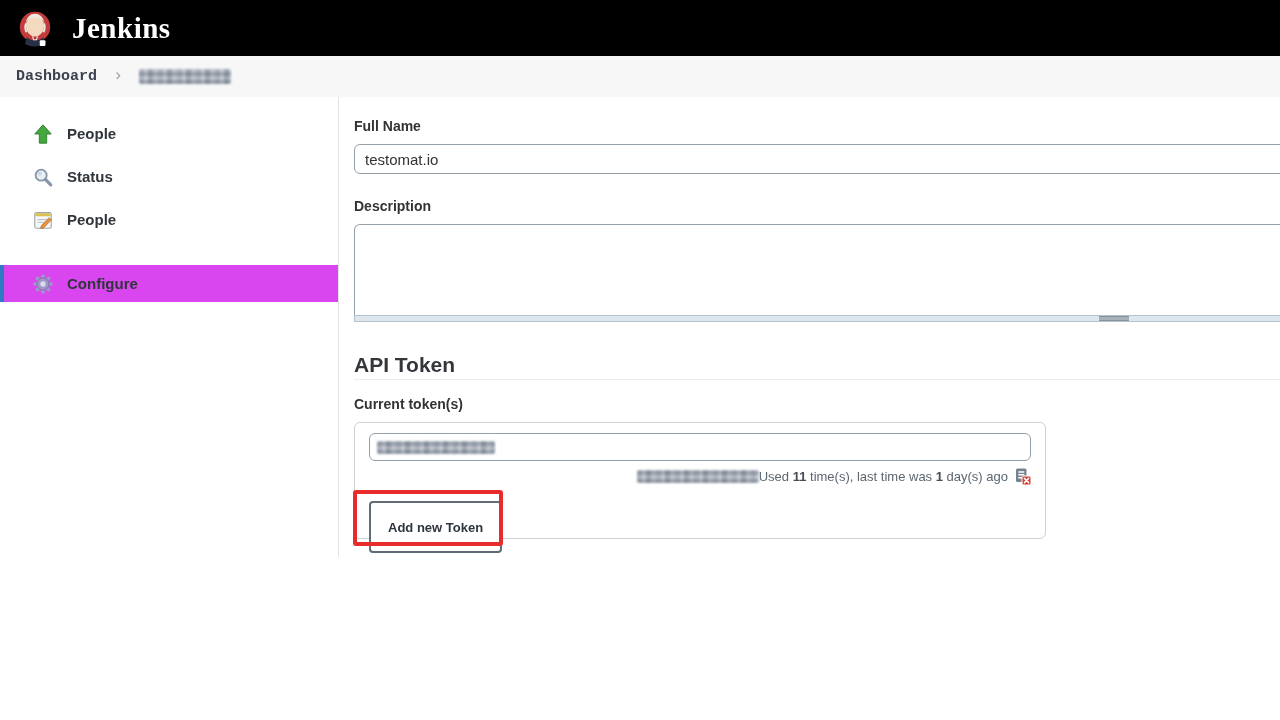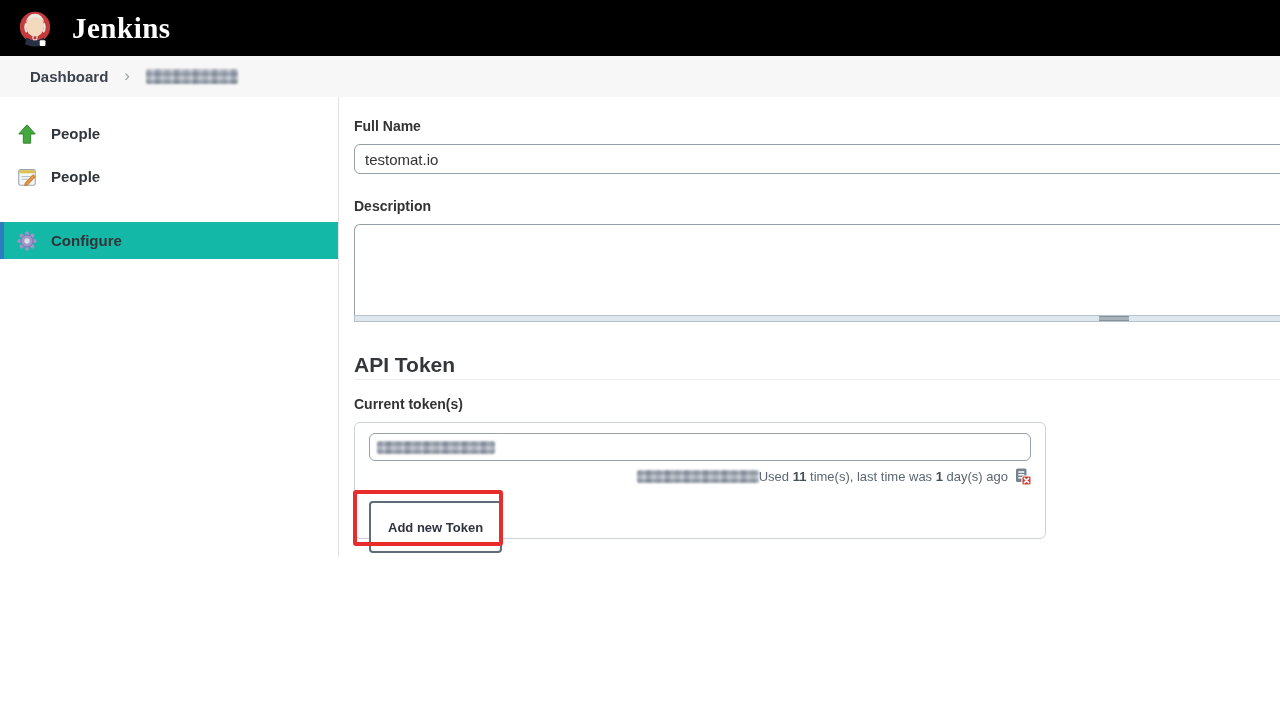--- a/index.html
+++ b/index.html
@@ -8,32 +8,32 @@
 
   
   .topbar { height:56px; background:#000; display:flex; align-items:center;
     padding-left:16px; gap:18px; }
   .logo-wrap { width:38px; height:40px; display:flex; align-items:center; justify-content:center; }
   .brand { color:#fff; font-family:"Liberation Serif", serif; font-weight:700;
     font-size:29px; letter-spacing:0.5px; }
 
   
   .breadcrumbbar { height:41px; background:#f7f7f7; display:flex; align-items:center;
-    padding-left:30px; gap:16px; }
+    padding-left:16px; gap:16px;font-family:Liberation Mono, monospace; }
   .crumb { font-weight:700; font-size:15px; color:#3c424d; cursor:pointer; }
   .crumb-sep { color:#9aa2ab; font-size:17px; line-height:1; padding-bottom:2px; }
 
   
   .layout { display:flex; align-items:flex-start; }
   .sidebar { width:339px; min-height:460px; border-right:1px solid #e2e2e2;
     padding-top:18px; flex:none; }
   .side-item { height:37px; margin-bottom:6px; display:flex; align-items:center;
-    gap:13px; padding-left:12px; border-left:4px solid transparent;
+    gap:13px; padding-left:28px; border-left:4px solid transparent;
     font-weight:700; font-size:15px; color:#2f353b; cursor:pointer; }
-  .side-item.active { background:#14b8a6; border-left-color:#2e7bc2;margin-top:27px; }
+  .side-item.active { background:#d946ef; border-left-color:#2e7bc2;margin-top:27px; }
   .side-icon { width:22px; height:22px; flex:none; display:flex; }
 
   .main { flex:1; padding:21px 0 0 15px; position:relative; }
 
   .field-label { font-weight:700; font-size:14px; color:#333; line-height:16px;
     margin-bottom:10px; }
   .text-input { width:1520px; height:30px; border:1px solid #96a0a8; border-radius:6px;
     padding:0 10px; font-size:15px; color:#333; background:#fff;
     font-family:"Liberation Sans", sans-serif; display:block; }
   .desc-label { margin-top:24px; }
@@ -110,20 +110,30 @@
 
     <div class="side-item">
       <span class="side-icon">
         <svg viewBox="0 0 24 24" width="22" height="22">
           <path d="M12 2 L21 12 H16 V22 H8 V12 H3 Z" fill="#44a83e" stroke="#2f7c2b" stroke-width="1"></path>
         </svg>
       </span>
       <span>People</span>
     </div>
 
+    <div class="side-item">
+      <span class="side-icon">
+        <svg viewBox="0 0 24 24" width="22" height="22">
+          <circle cx="10" cy="10" r="6" fill="#e8f0f7" stroke="#8795a5" stroke-width="2"></circle>
+          <circle cx="8.5" cy="8.5" r="2.2" fill="#c6d9ea"></circle>
+          <line x1="14.6" y1="14.6" x2="20.5" y2="20.5" stroke="#8795a5" stroke-width="3.4" stroke-linecap="round"></line>
+        </svg>
+      </span>
+      <span>Status</span>
+    </div>
 
     <div class="side-item">
       <span class="side-icon">
         <svg viewBox="0 0 24 24" width="22" height="22">
           <rect x="3" y="4" width="18" height="17" rx="2" fill="#f5f6f7" stroke="#9aa5ad" stroke-width="1.2"></rect>
           <rect x="3.6" y="4.6" width="16.8" height="3.4" rx="1.2" fill="#dcc14e"></rect>
           <line x1="6" y1="11.5" x2="16" y2="11.5" stroke="#b9c2c9" stroke-width="1.2"></line>
           <line x1="6" y1="14.5" x2="13" y2="14.5" stroke="#b9c2c9" stroke-width="1.2"></line>
           <path d="M10 18.5 L18.5 9.5 L21 11.8 L12.5 20.8 L9.5 21.3 Z" fill="#e8933a" stroke="#b06a1f" stroke-width="0.8"></path>
         </svg>

